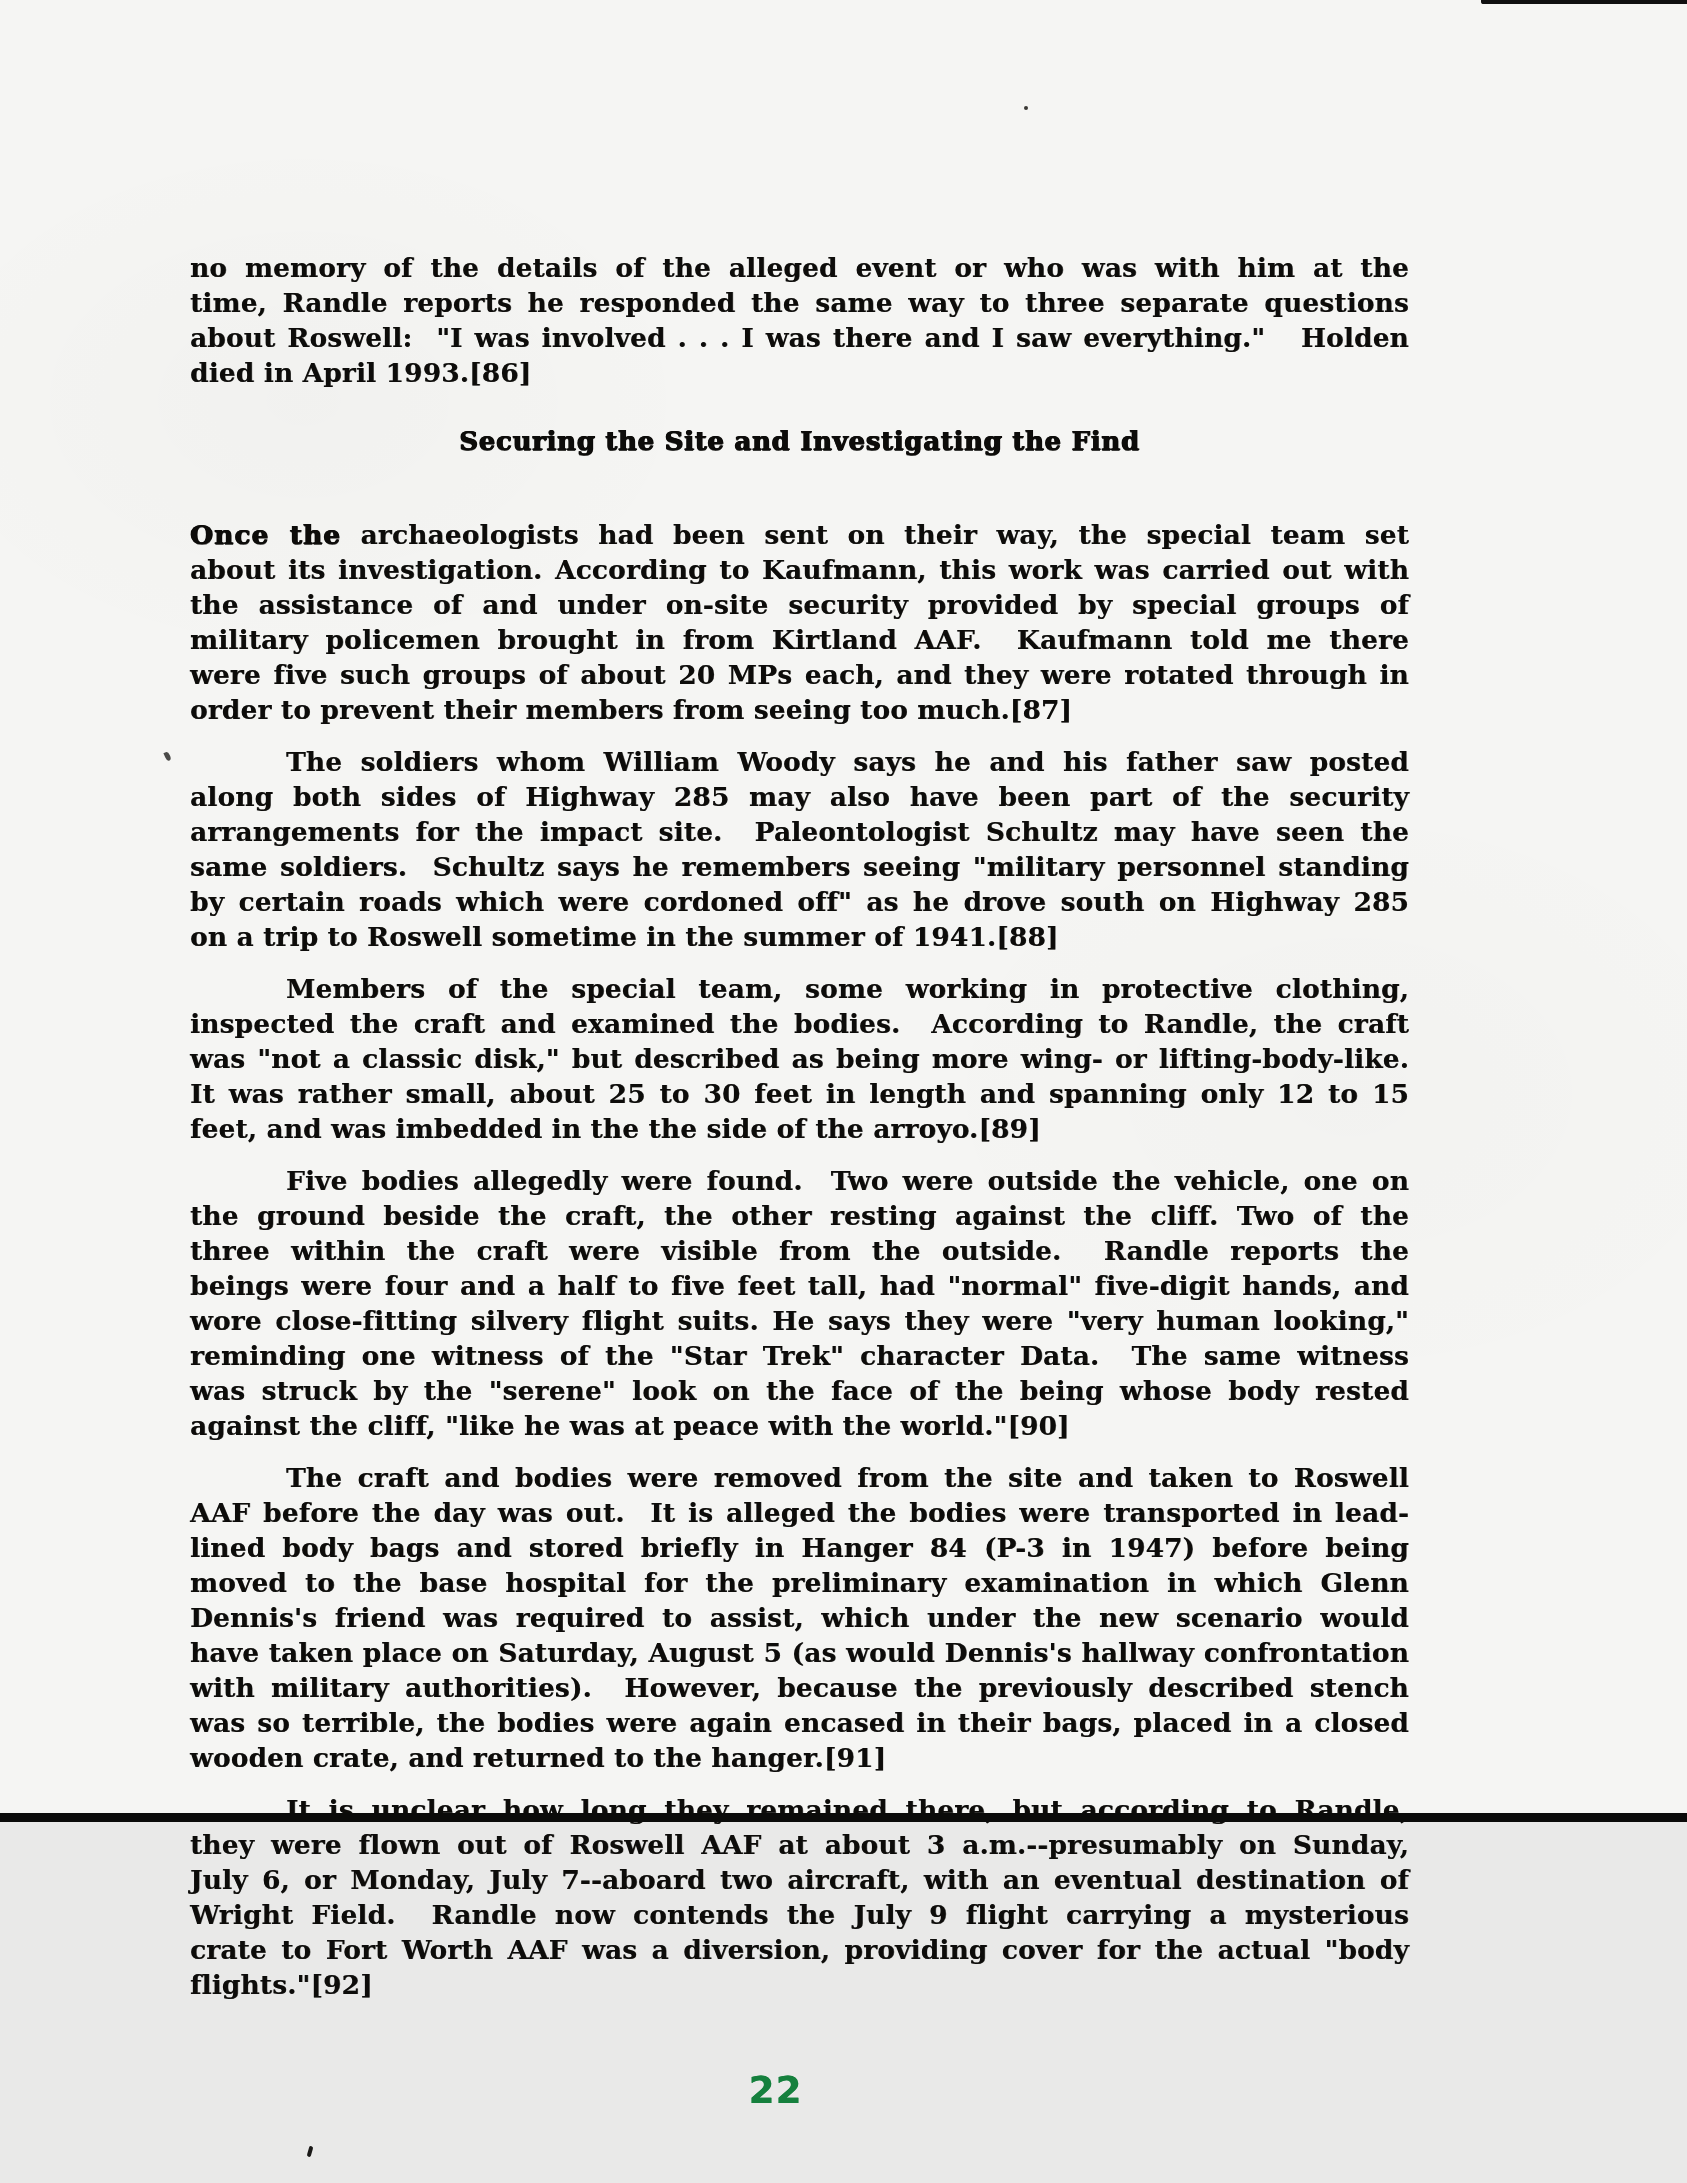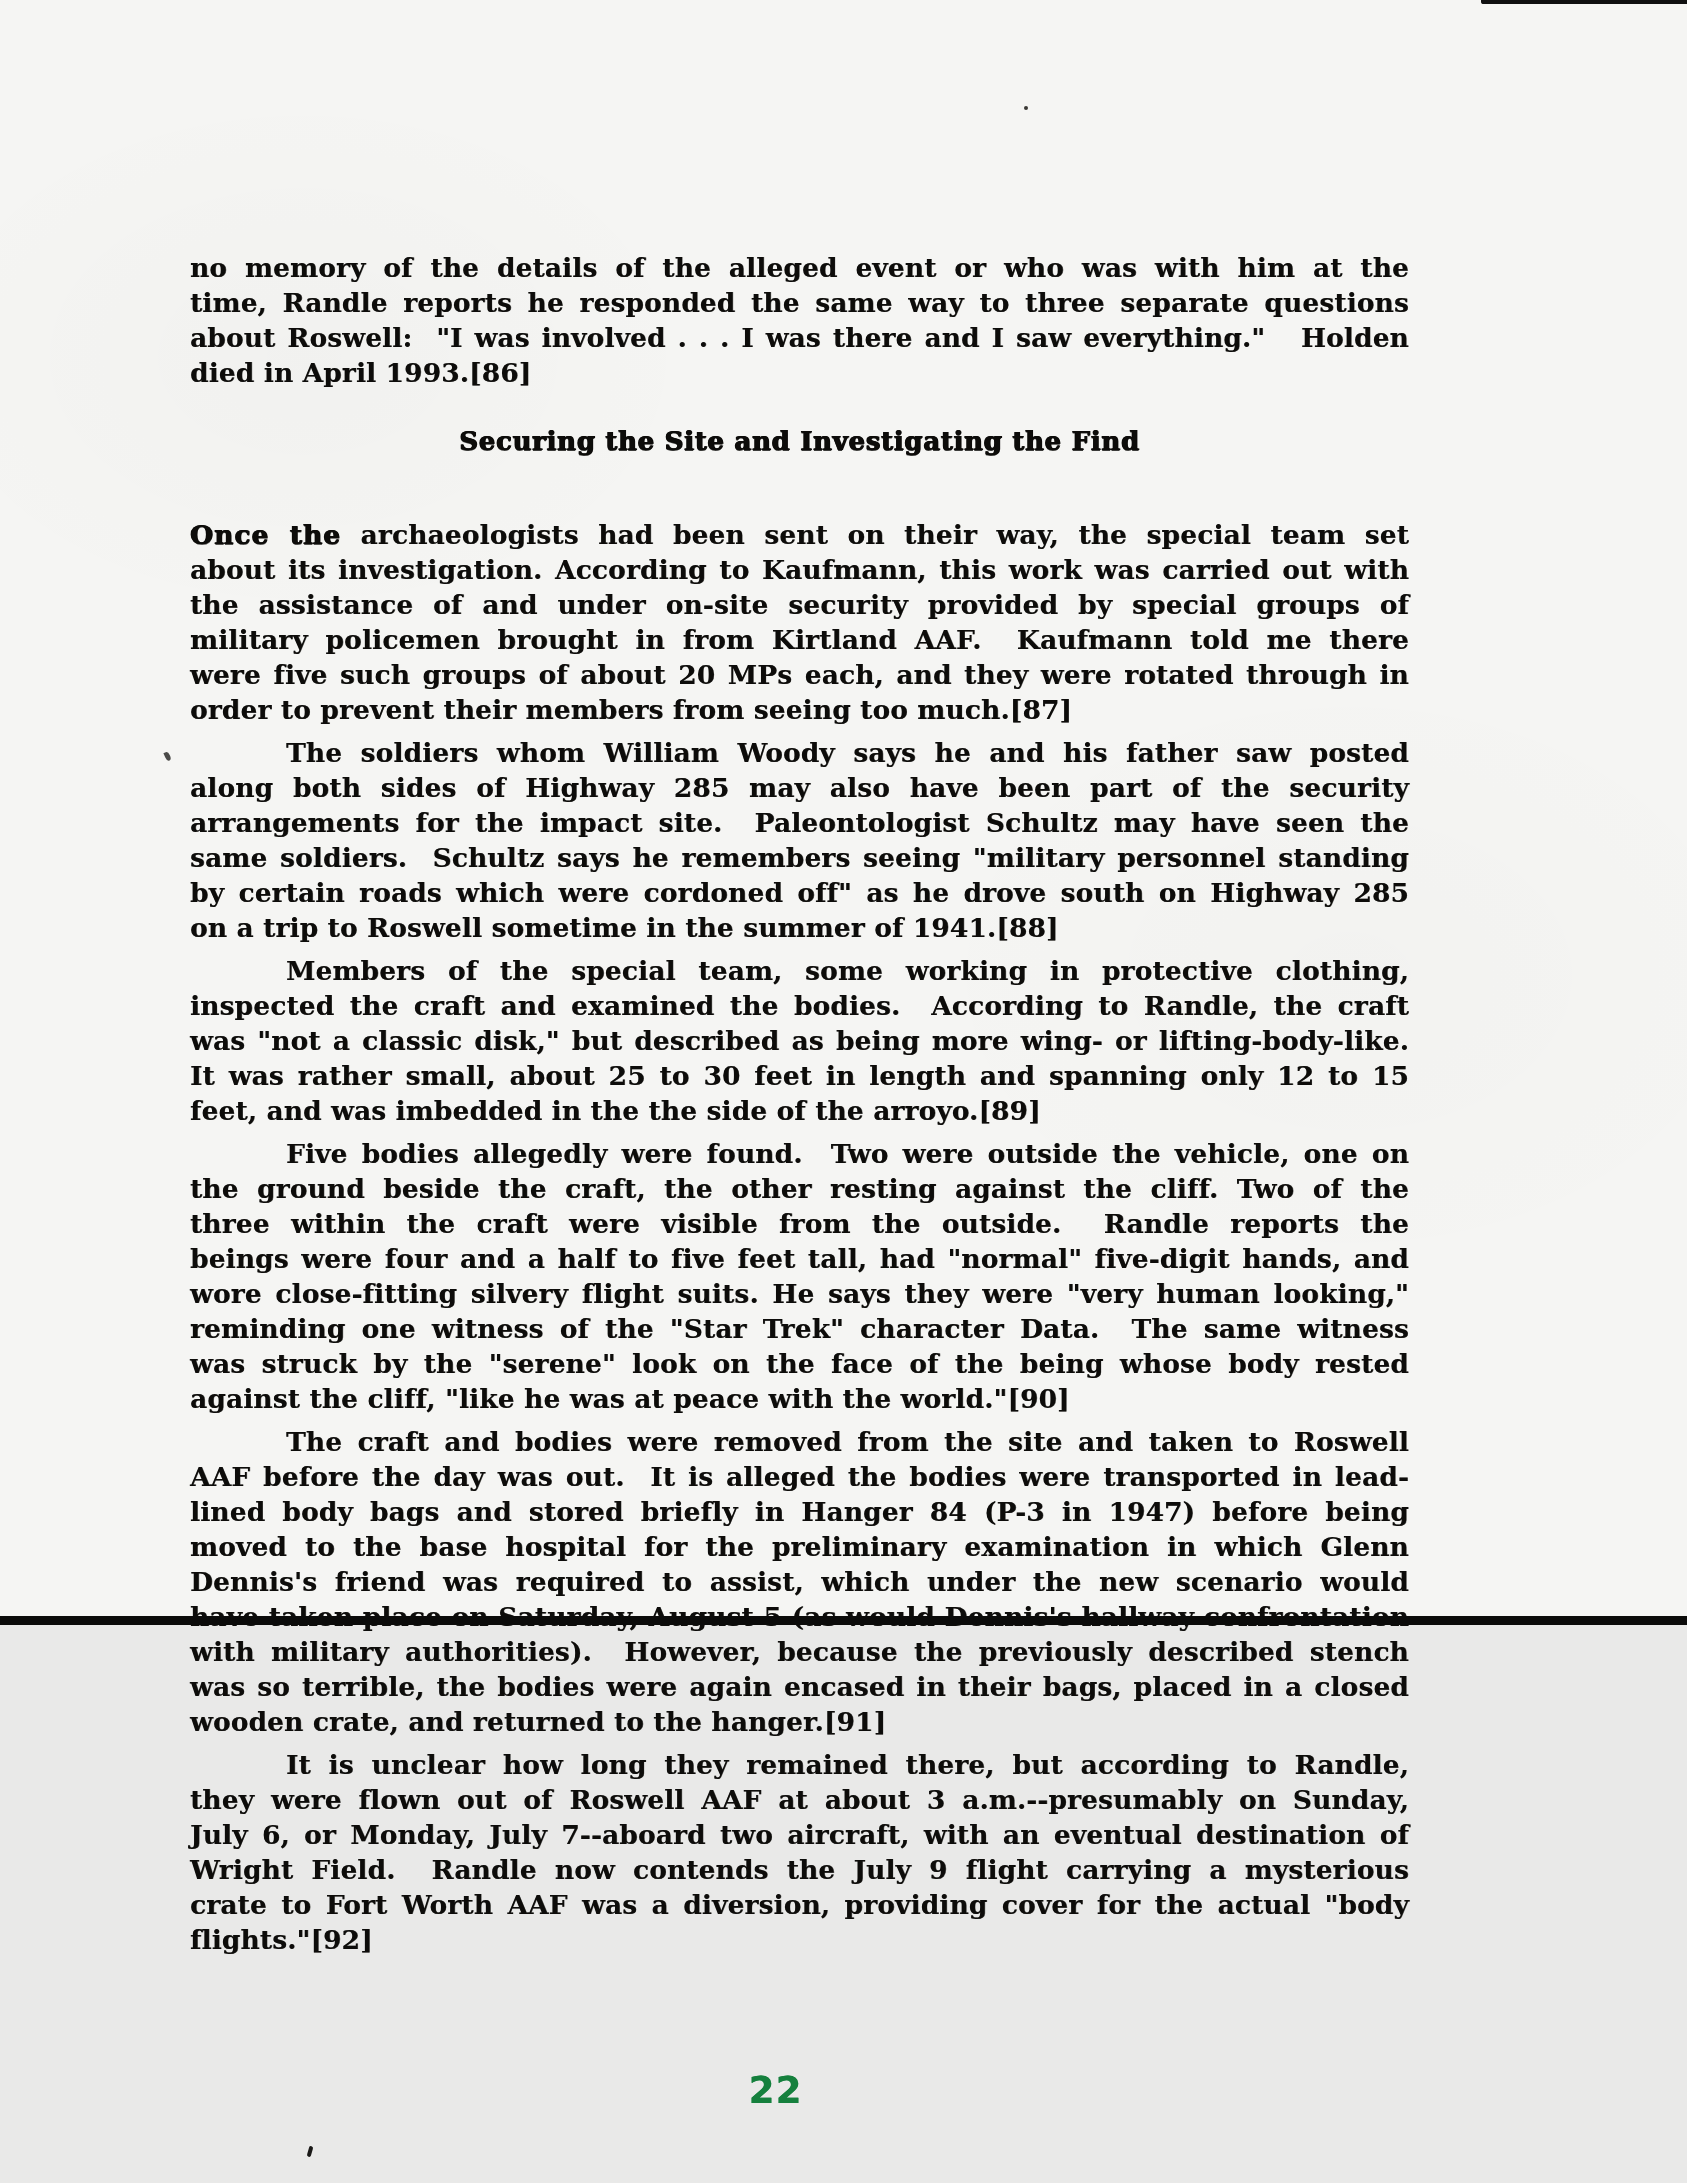--- a/index.html
+++ b/index.html
@@ -4,21 +4,21 @@
 <style>
   html, body { margin: 0; padding: 0; }
   body {
     width: 1687px; height: 2183px;
     background: #e9e9e8;
     font-family: "DejaVu Serif", serif;
     overflow: hidden;
   }
   .page {
     position: relative;
-    width: 1687px; height: 1625px;
+    width: 1687px; height: 1822px;
     background: #f5f5f3;
     color: #0d0c0a;
   }
   
   .page::before {
     content: "";
     position: absolute; inset: 0;
     background:
       radial-gradient(ellipse 595px 397px at 18% 22%, rgba(0,0,0,0.016), transparent 70%),
       radial-gradient(ellipse 662px 463px at 80% 60%, rgba(0,0,0,0.013), transparent 70%);
@@ -28,21 +28,21 @@
     position: absolute;
     left: 190px; top: 250px; width: 1219px;
   }
   .para {
     font-weight: 700;
     font-size: 26.5px;
     line-height: 35px;
     letter-spacing: 0.1px;
     text-shadow: 0.4px 0.4px 0 rgba(13,12,10,0.55);
   }
-  .para + .para { margin-top: 8px; }
+  .para + .para { margin-top: 17px; }
   .line {
     text-align: justify;
     text-align-last: justify;
     white-space: pre-wrap;
   }
   .line-last { text-align-last: left; }
   .para.indented .line:first-child { text-indent: 96px; }
   .leadin {
     letter-spacing: 1px;
     text-shadow: 0.7px 0 0 currentColor, -0.4px 0 0 currentColor, 0.4px 0.5px 0 rgba(13,12,10,0.7);

